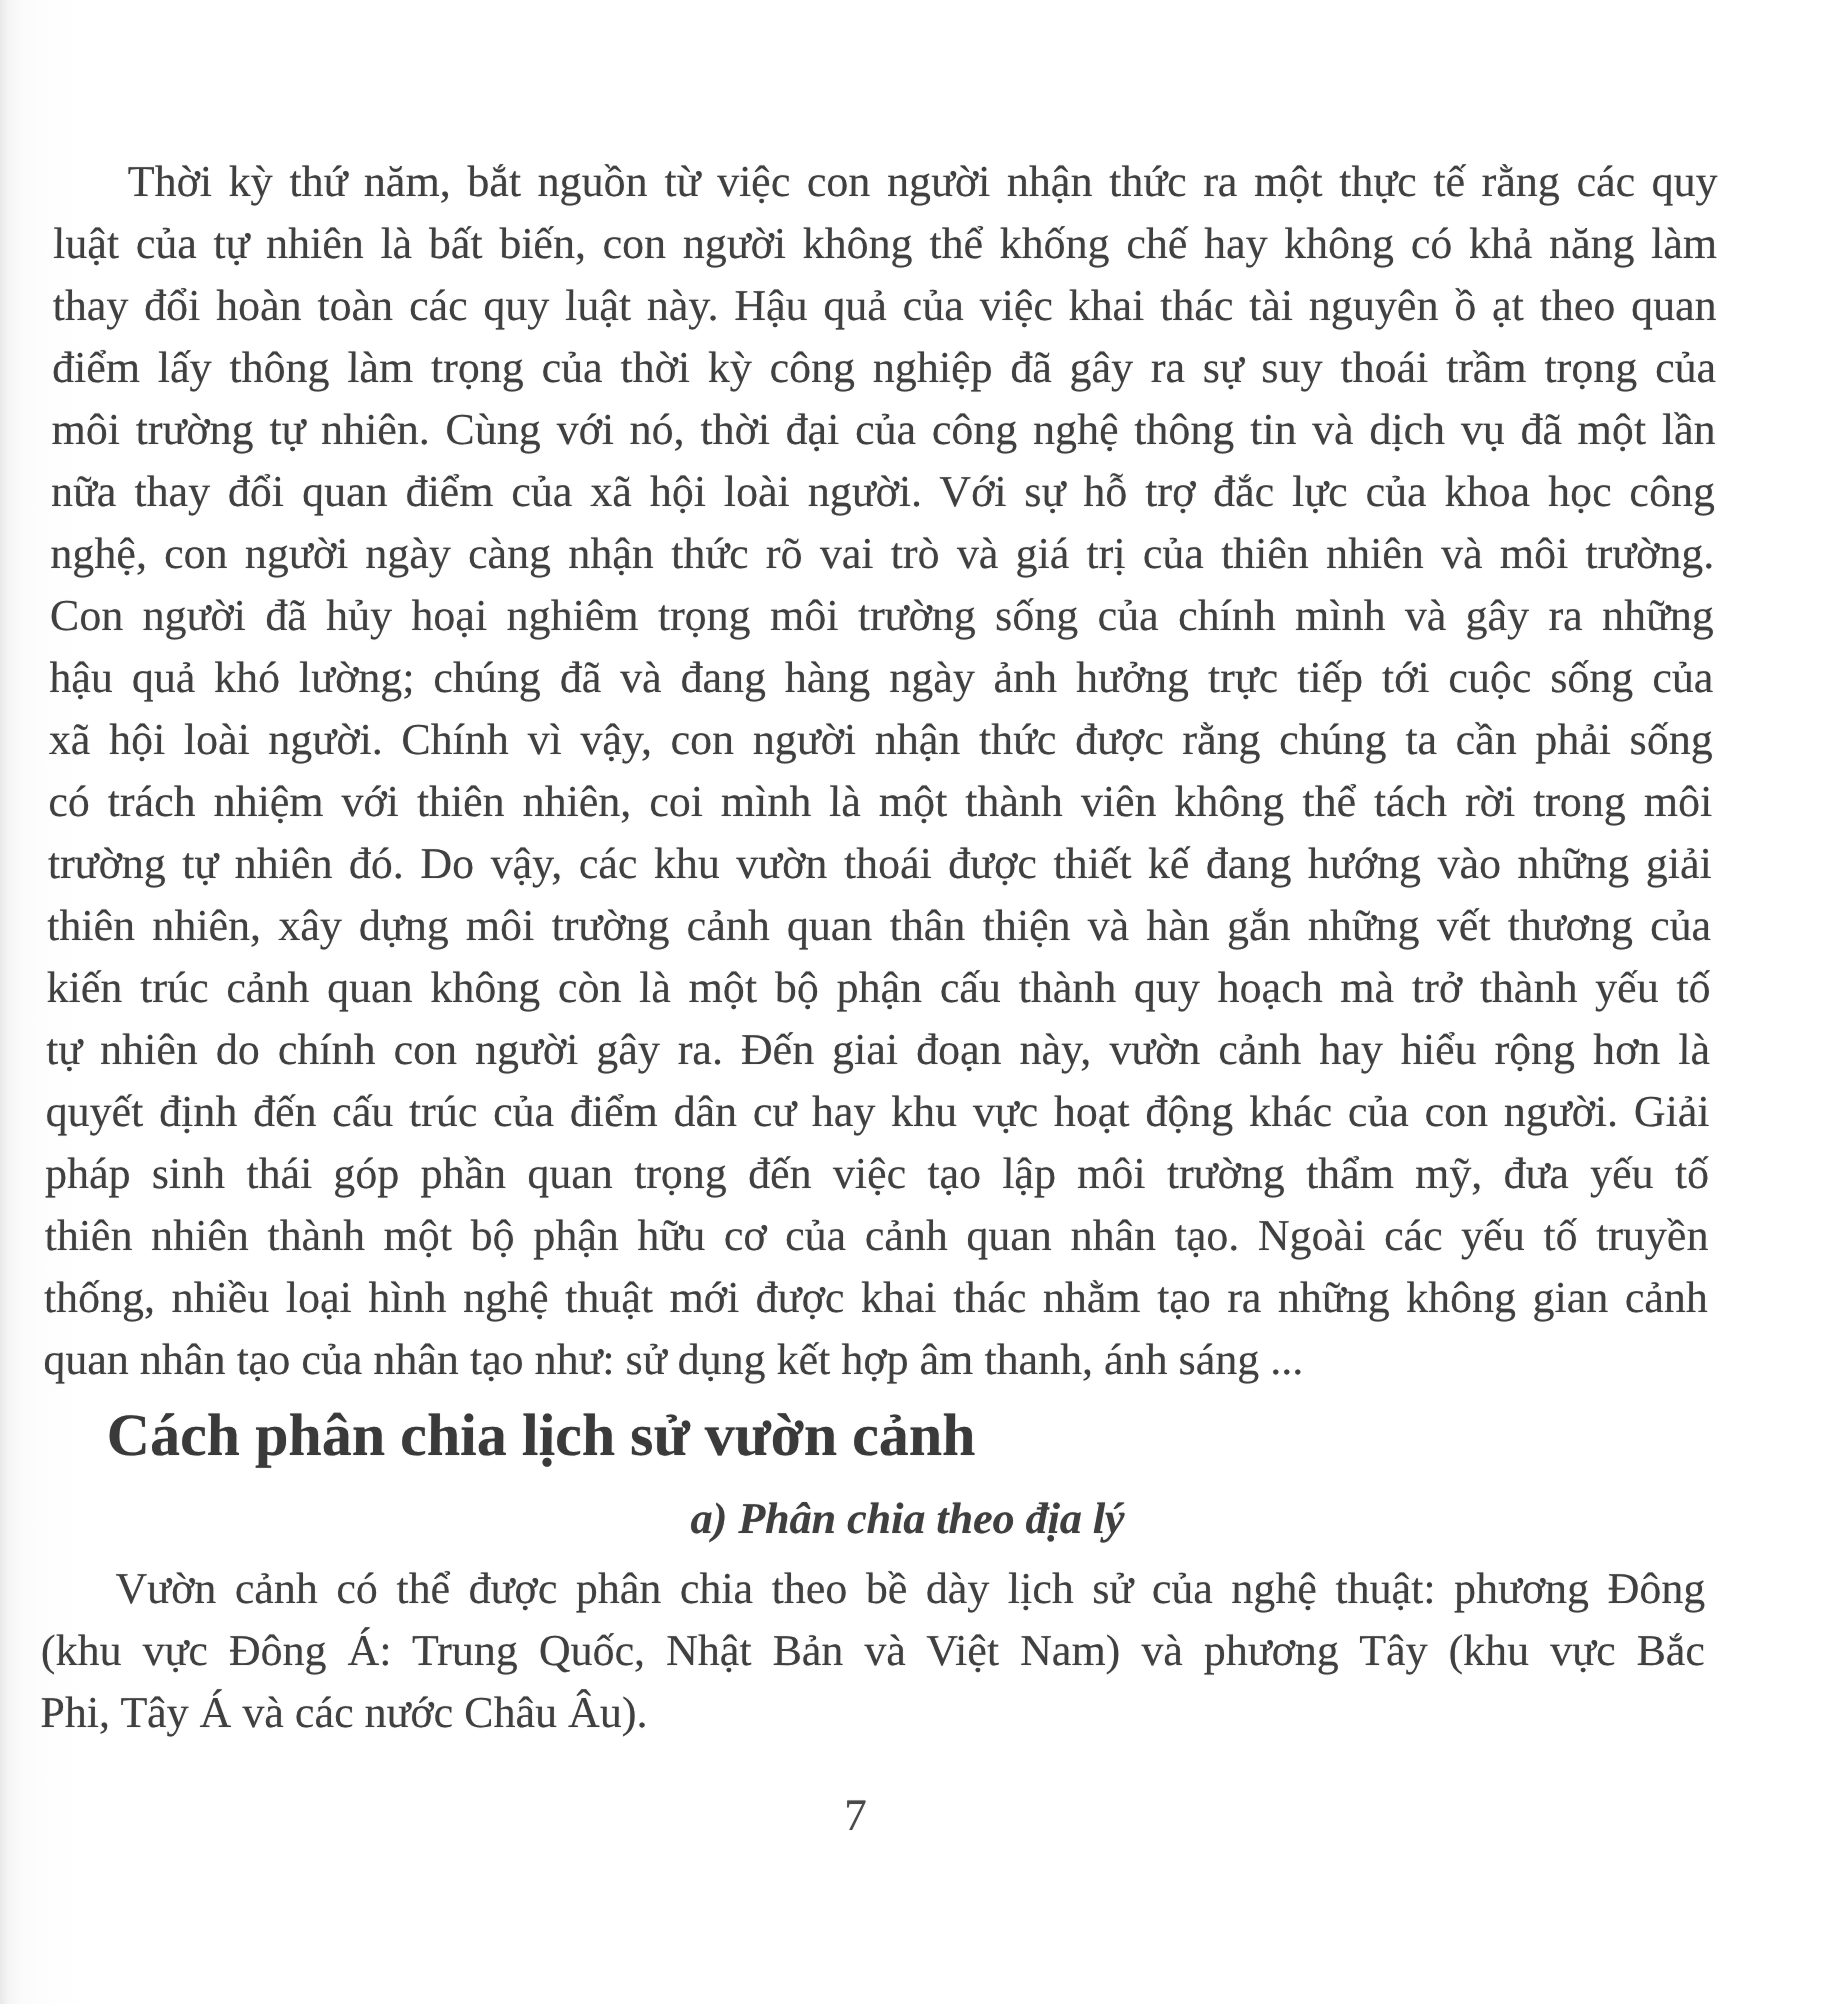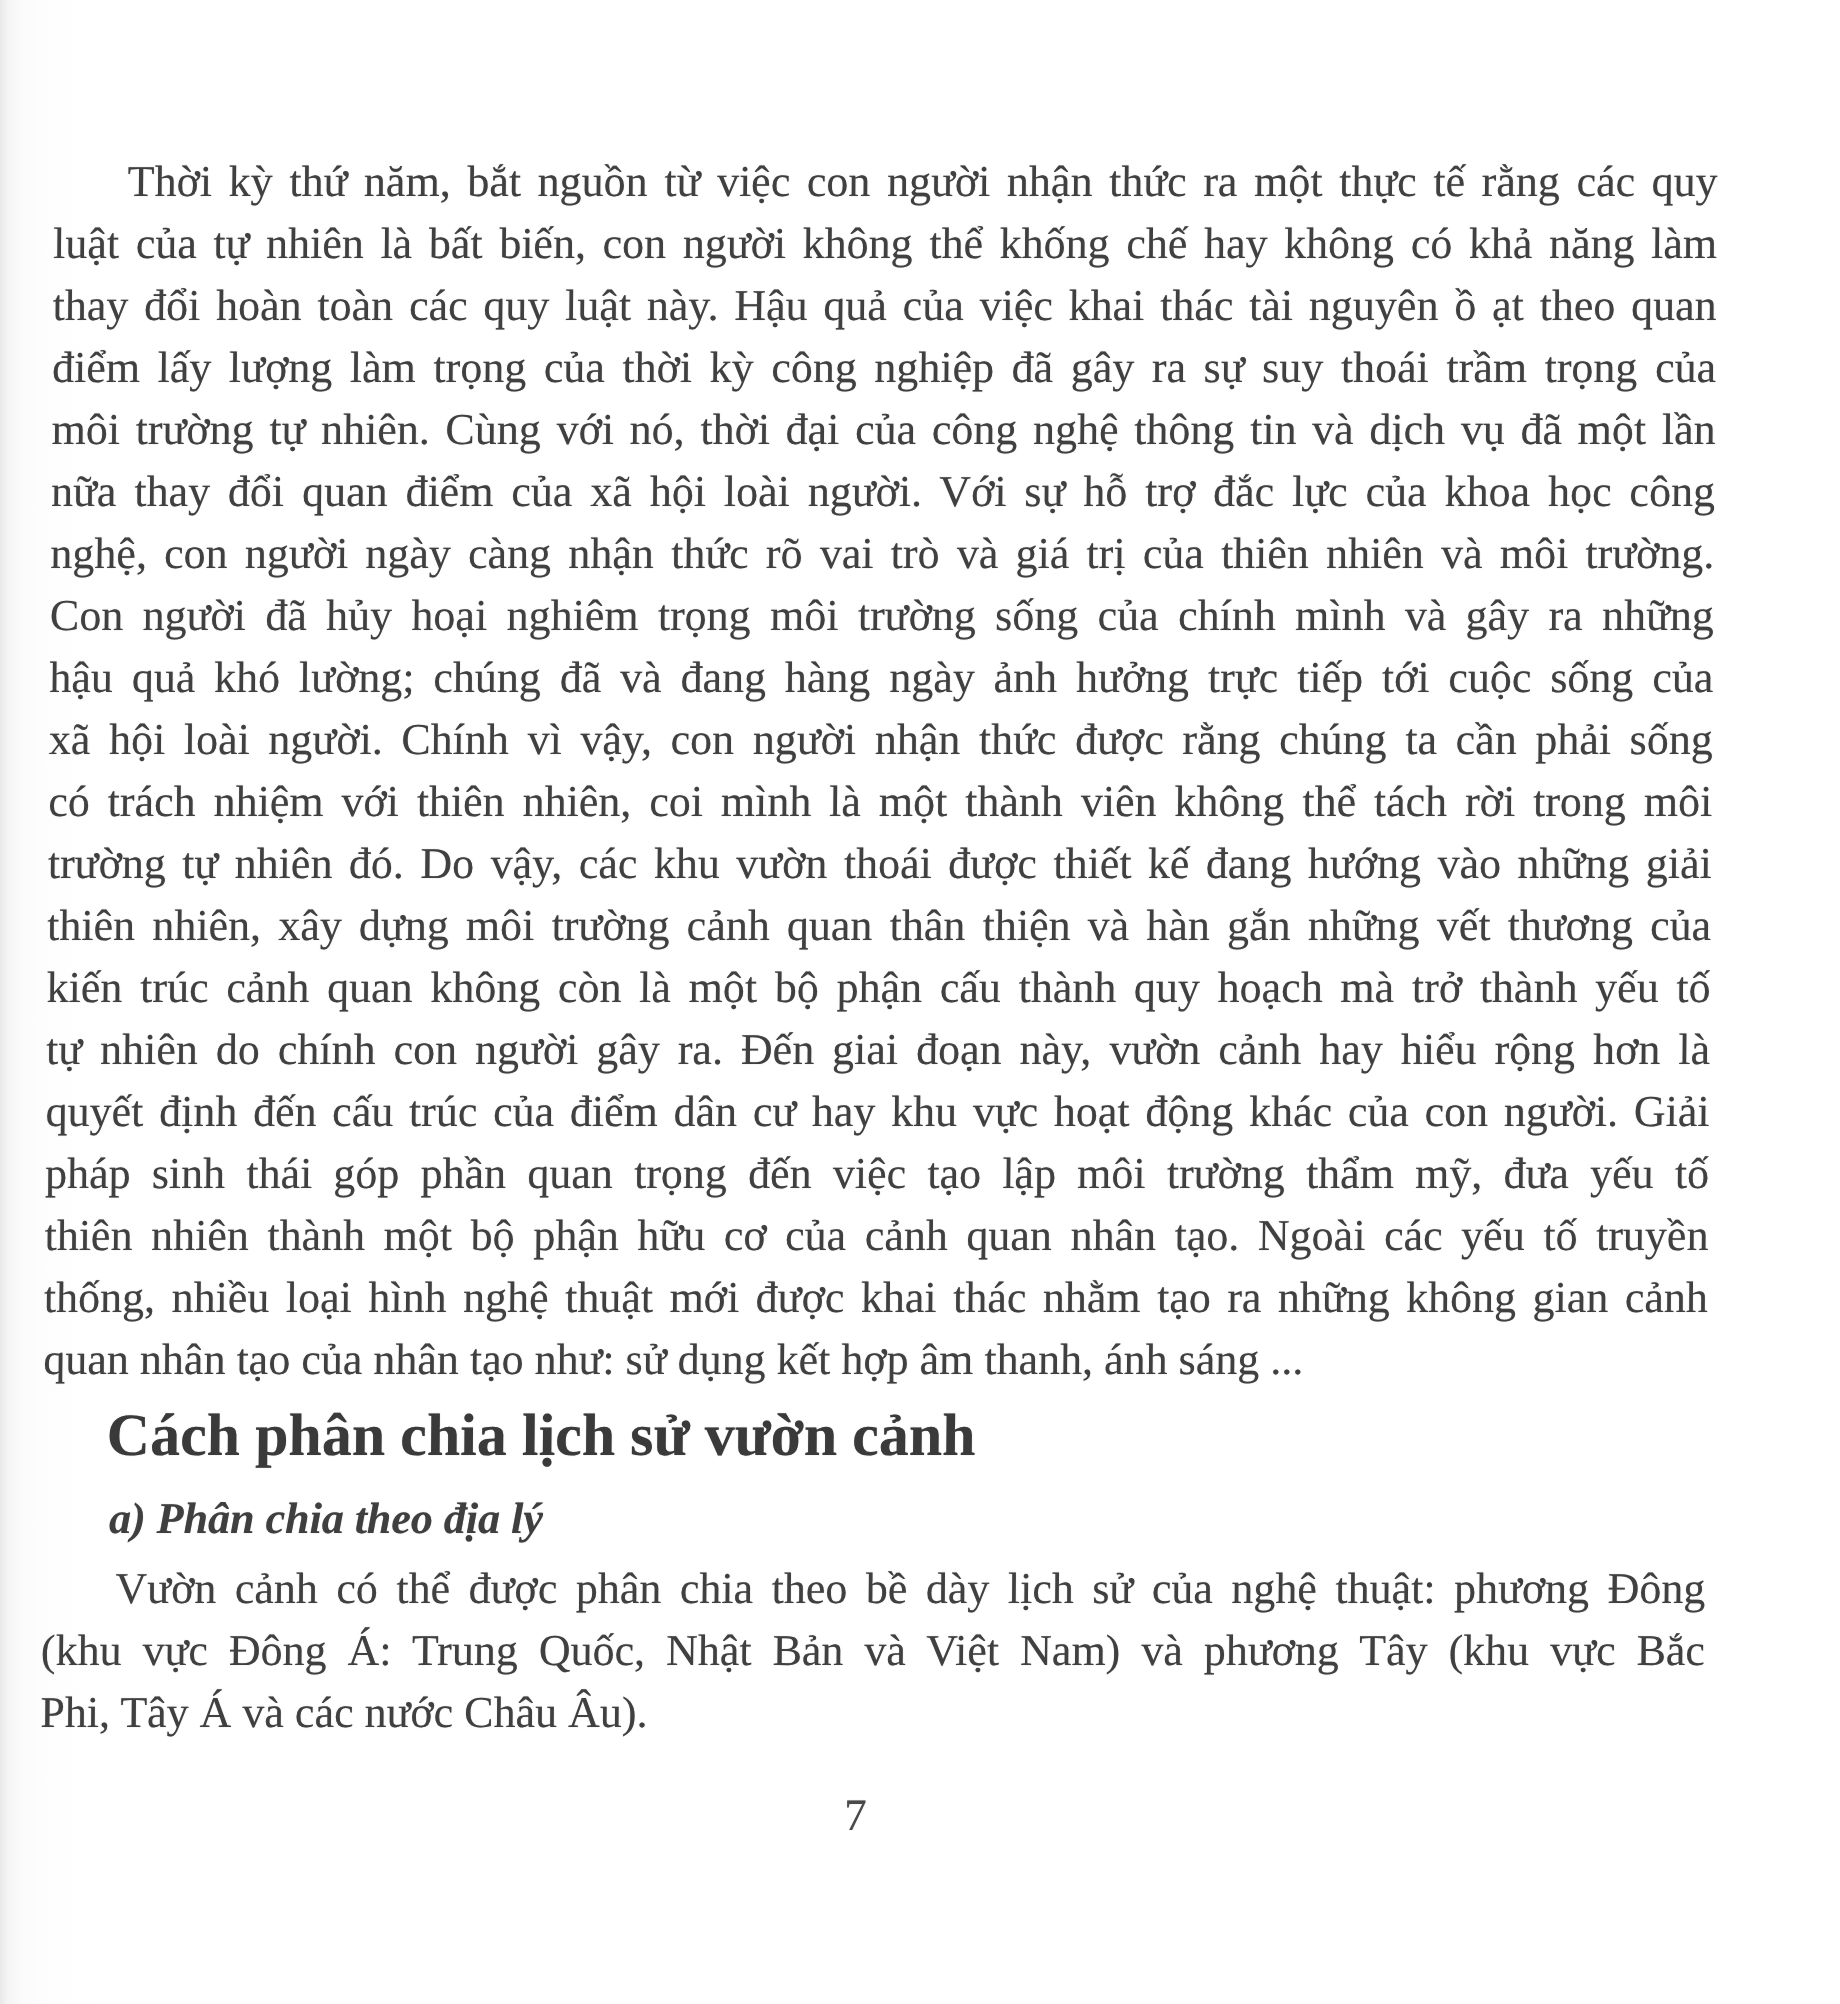--- a/index.html
+++ b/index.html
@@ -44,20 +44,21 @@
     font-weight: bold;
     color: #3a3a3a;
   }
   .subheading {
     margin: 21.4px 0 0 67px;
     font-size: 44px;
     line-height: 62px;
     font-weight: bold;
     font-style: italic;
     color: #3f3f3f;
+    text-align: center;
   }
   .para2 { margin-top: 8.2px; }
   .pageno {
     margin-top: 40px;
     position: relative;
     left: -16px;
     text-align: center;
     font-size: 45px;
     line-height: 62px;
     color: #4a4a4a;
@@ -67,21 +68,21 @@
 <body>
 
 <div class="page">
   <div class="content">
 
     <div class="para">
 
     <div class="line">Thời kỳ thứ năm, bắt nguồn từ việc con người nhận thức ra một thực tế rằng các quy</div>
         <div class="line">luật của tự nhiên là bất biến, con người không thể khống chế hay không có khả năng làm</div>
         <div class="line">thay đổi hoàn toàn các quy luật này. Hậu quả của việc khai thác tài nguyên ồ ạt theo quan</div>
-        <div class="line">điểm lấy lượng làm trọng của thời kỳ công nghiệp đã gây ra sự suy thoái trầm trọng của</div>
+        <div class="line">điểm lấy thông làm trọng của thời kỳ công nghiệp đã gây ra sự suy thoái trầm trọng của</div>
         <div class="line">môi trường tự nhiên. Cùng với nó, thời đại của công nghệ thông tin và dịch vụ đã một lần</div>
         <div class="line">nữa thay đổi quan điểm của xã hội loài người. Với sự hỗ trợ đắc lực của khoa học công</div>
         <div class="line">nghệ, con người ngày càng nhận thức rõ vai trò và giá trị của thiên nhiên và môi trường.</div>
         <div class="line">Con người đã hủy hoại nghiêm trọng môi trường sống của chính mình và gây ra những</div>
         <div class="line">hậu quả khó lường; chúng đã và đang hàng ngày ảnh hưởng trực tiếp tới cuộc sống của</div>
         <div class="line">xã hội loài người. Chính vì vậy, con người nhận thức được rằng chúng ta cần phải sống</div>
         <div class="line">có trách nhiệm với thiên nhiên, coi mình là một thành viên không thể tách rời trong môi</div>
         <div class="line">trường tự nhiên đó. Do vậy, các khu vườn thoái được thiết kế đang hướng vào những giải</div>
         <div class="line">thiên nhiên, xây dựng môi trường cảnh quan thân thiện và hàn gắn những vết thương của</div>
         <div class="line">kiến trúc cảnh quan không còn là một bộ phận cấu thành quy hoạch mà trở thành yếu tố</div>

